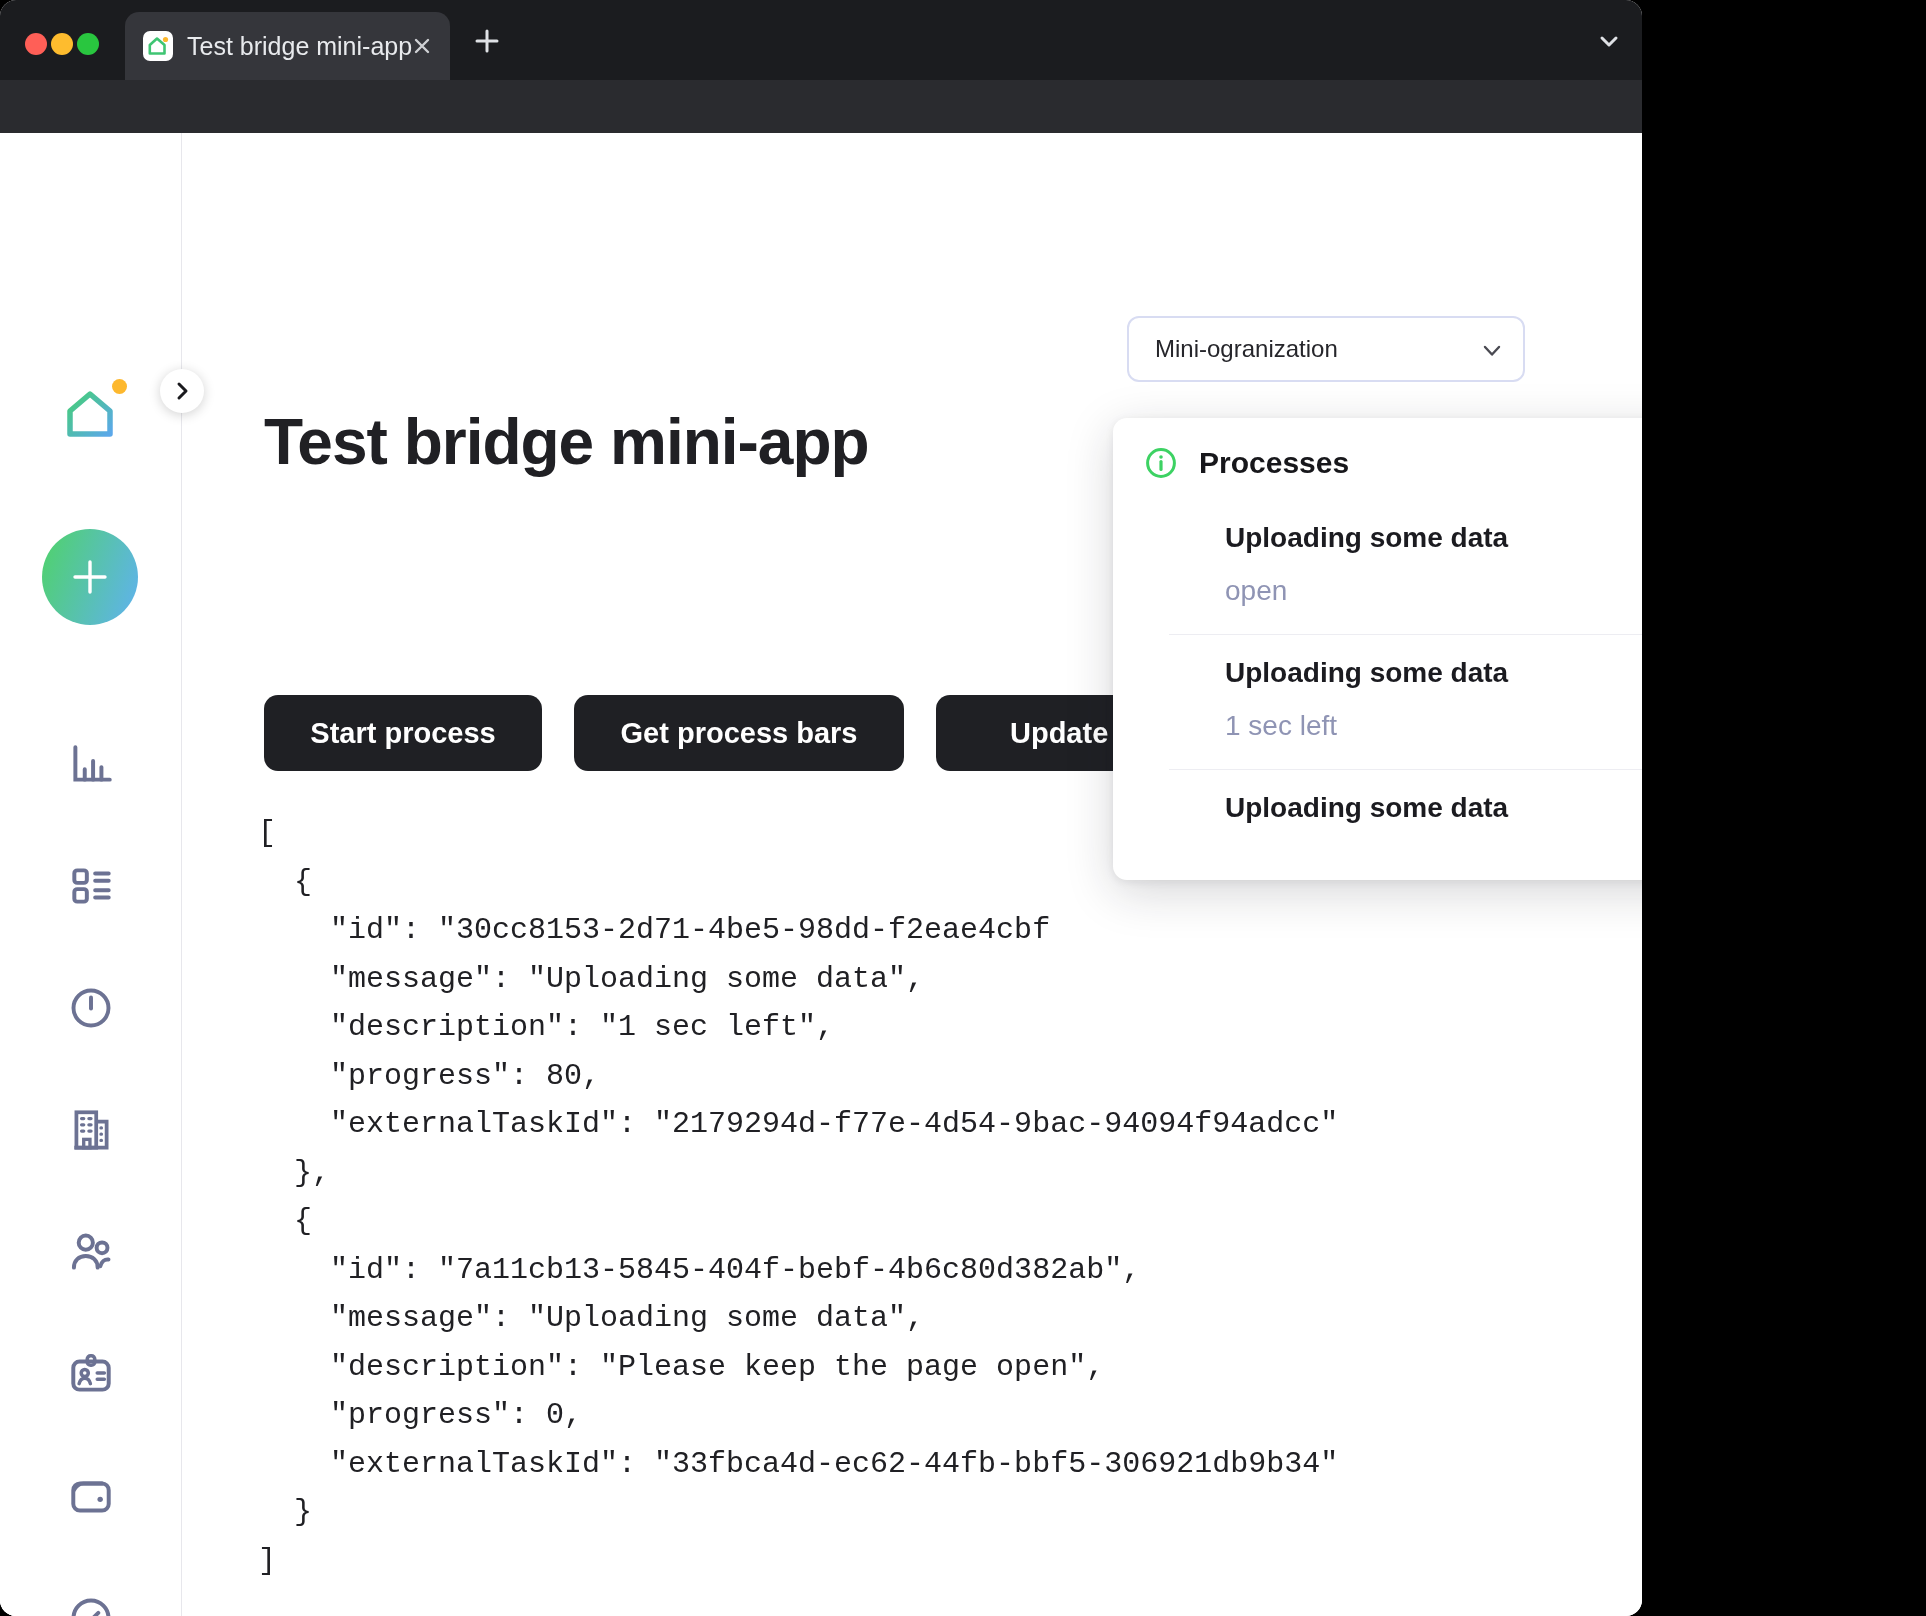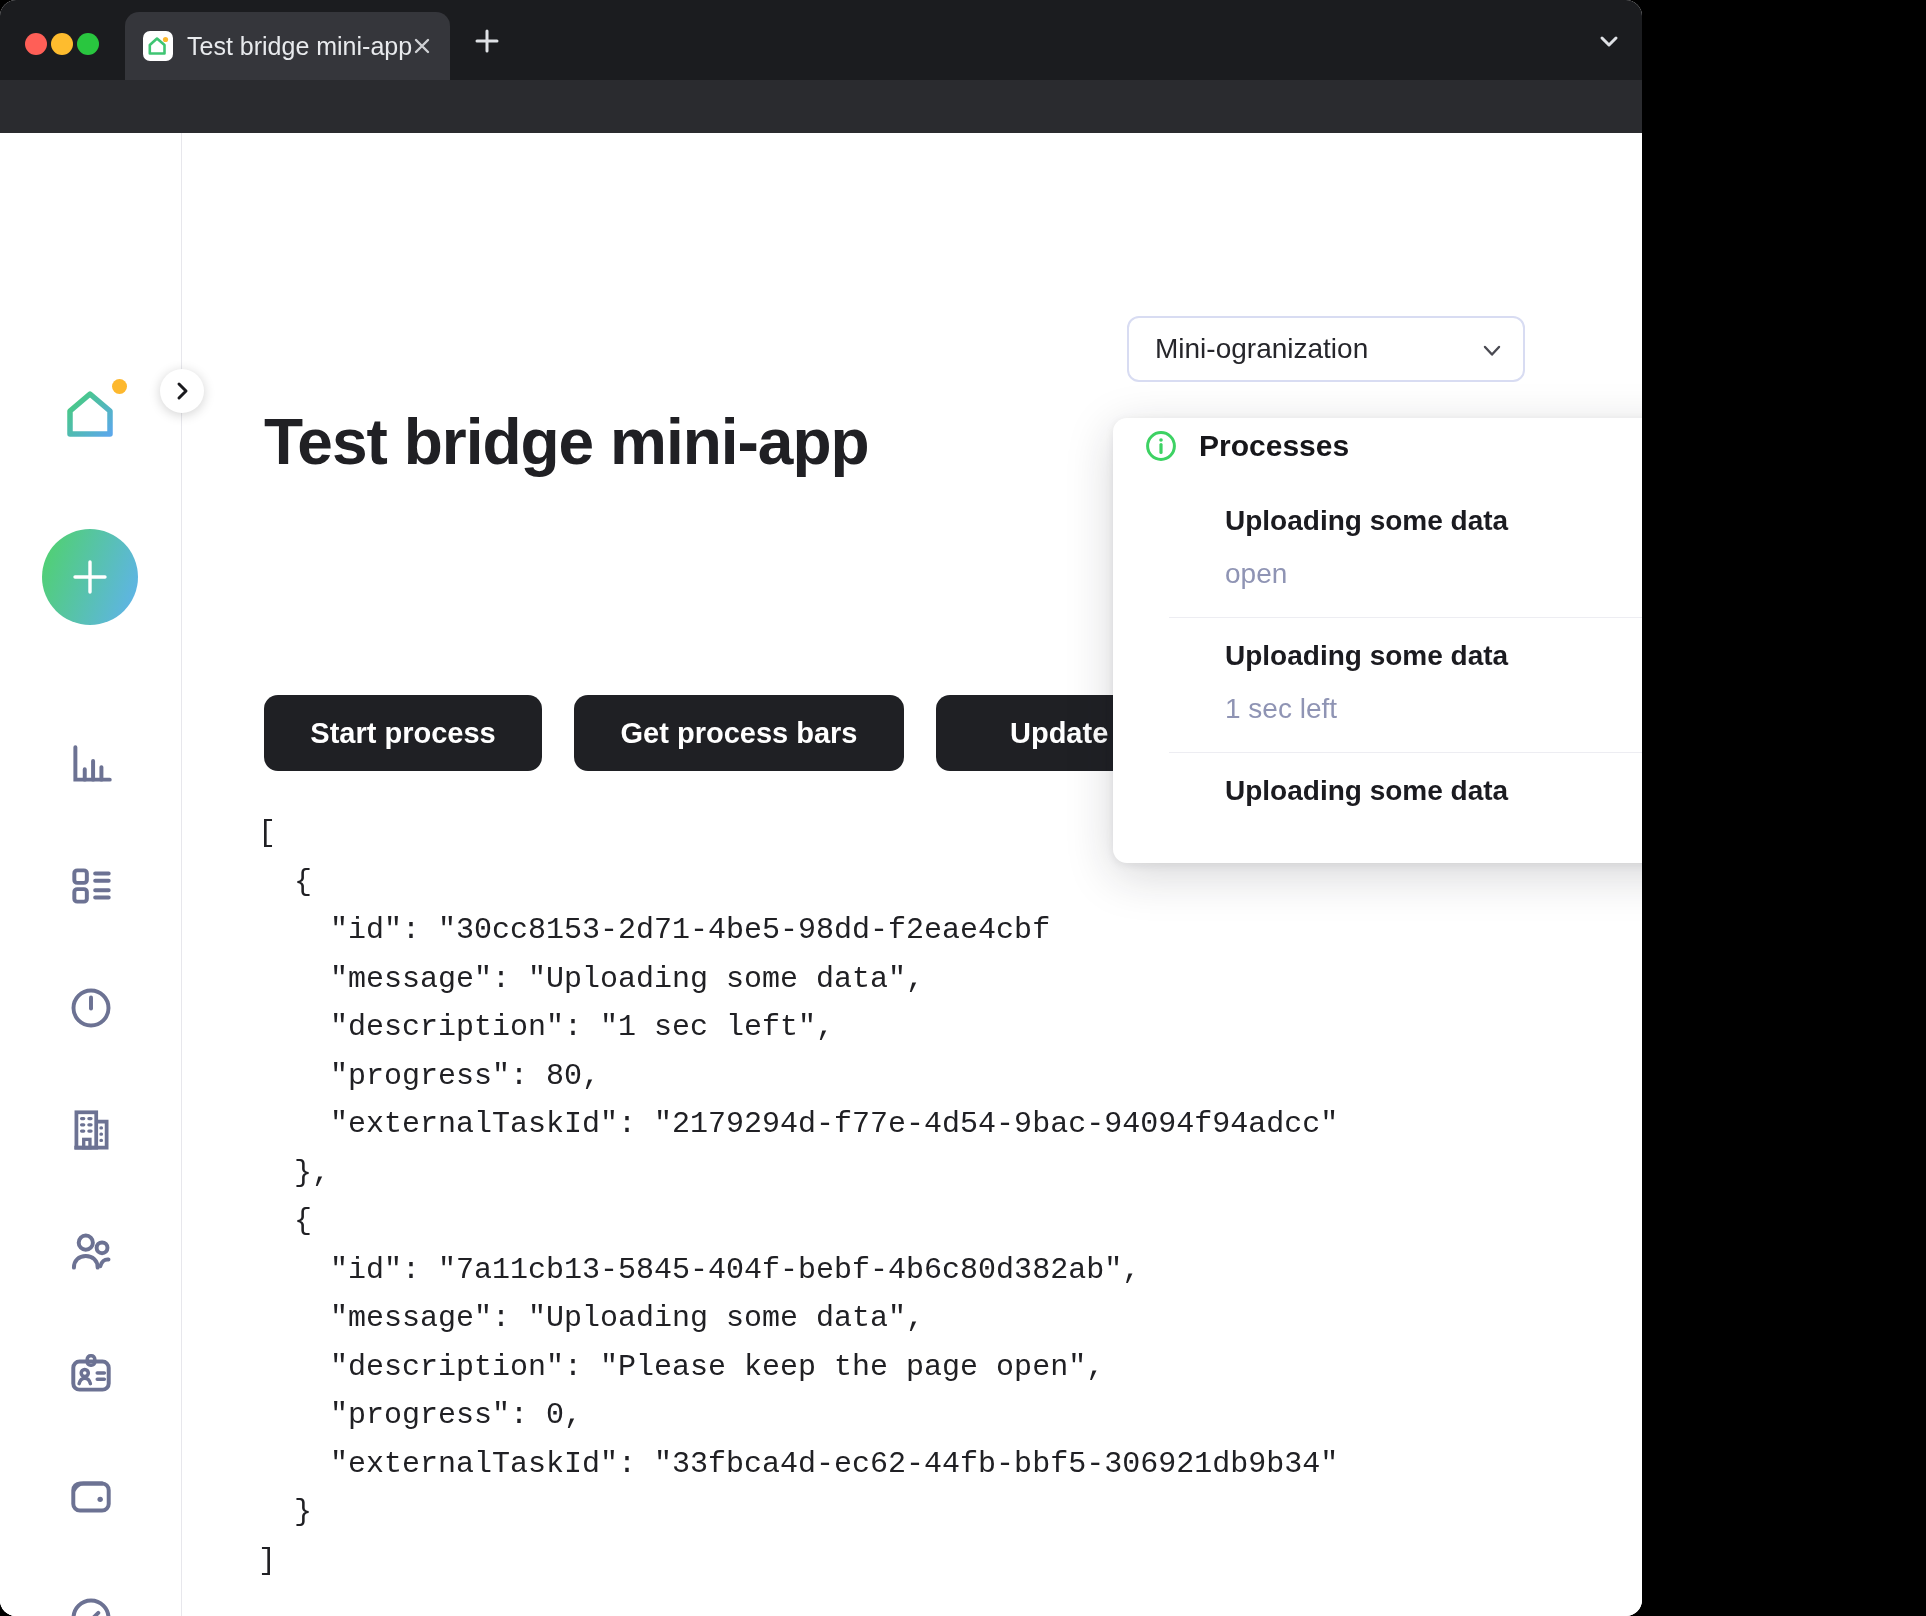--- a/index.html
+++ b/index.html
@@ -37,37 +37,37 @@
   .app { position:absolute; left:0; top:133px; width:100%; height:1483px; background:#fff; }
   .sidebar { position:absolute; left:0; top:0; width:182px; height:100%; background:#fff; border-right:1px solid #E7E7EC; }
   .logo { position:absolute; left:62px; top:254px; }
   .logo-dot { position:absolute; left:112px; top:246px; width:15px; height:15px; border-radius:50%; background:#FDB82E; }
   .expandbtn { position:absolute; left:160px; top:236px; width:44px; height:44px; border-radius:50%; background:#fff; box-shadow:0 2px 12px rgba(0,0,0,.18); display:flex; align-items:center; justify-content:center; z-index:5; }
   .plusbtn { position:absolute; left:42px; top:396px; width:96px; height:96px; border-radius:50%; background:linear-gradient(110deg,#50D16F 5%,#5FB3EA 95%); display:flex; align-items:center; justify-content:center; }
   .side-item { position:absolute; left:64px; width:54px; height:54px; color:#6C7293; display:flex; align-items:center; justify-content:center; }
 
   .main-title { position:absolute; left:264px; top:272px; font-size:64px; font-weight:800; letter-spacing:-1px; color:#202024; }
   .org-select { position:absolute; left:1127px; top:183px; width:398px; height:66px; border:2px solid #D8DCF2; border-radius:12px; background:#fff; }
-  .org-select .val { position:absolute; left:26px; top:0; height:62px; line-height:62px; font-size:28px; color:#26262B; }
+  .org-select .val { position:absolute; left:26px; top:0; height:62px; line-height:62px; font-size:24px; color:#26262B; }
   .org-select .chev { position:absolute; right:16px; top:18px; }
   .user-chip { position:absolute; left:1648px; top:192px; height:58px; }
   .user-avatar { position:absolute; left:0; top:0; width:58px; height:58px; border-radius:16px; background:#F9A03B; display:flex; align-items:center; justify-content:center; }
   .user-name { position:absolute; left:76px; top:0; height:58px; line-height:58px; font-size:27px; color:#55AC31; white-space:nowrap; }
 
   .btnrow .abtn { position:absolute; top:562px; height:76px; border-radius:14px; background:#1F2024; color:#fff; font-size:29px; font-weight:700; font-family:inherit; border:none; text-align:center; line-height:76px; }
   .abtn.b1 { left:264px; width:278px; }
   .abtn.b2 { left:574px; width:330px; }
   .abtn.b3 { left:936px; width:272px; }
 
   .codeblock { position:absolute; left:258px; top:676px; font-family:"Liberation Mono","DejaVu Sans Mono",monospace; font-size:30px; line-height:48.5px; color:#202024; }
   .codeblock div { white-space:pre; }
 
   
   .panel { position:absolute; left:1113px; top:285px; width:770px; border-radius:14px; background:#fff; box-shadow:0 12px 48px rgba(25,28,40,.18), 0 2px 8px rgba(25,28,40,.08); z-index:10; padding-bottom:28px; }
-  .p-header { display:flex; align-items:center; padding:11px 36px 20px 32px; }
+  .p-header { display:flex; align-items:center; padding:28px 36px 20px 32px; }
   .p-title { margin-left:22px; font-size:30px; font-weight:700; color:#17171B; }
   .p-collapse { margin-left:auto; width:32px; height:32px; }
   .p-item { position:relative; padding:18px 110px 24px 112px; }
   .p-item .t { font-size:28px; font-weight:600; color:#1B1B20; line-height:40px; }
   .p-item .s { margin-top:14px; font-size:28px; color:#8F94B4; line-height:38px; }
   .p-status { position:absolute; right:44px; top:16px; width:44px; height:44px; }
   .p-div { height:1px; background:#EDEDF2; margin:0 36px 0 56px; }
 
   .helpbtn { position:absolute; left:1790px; top:1480px; width:96px; height:96px; border-radius:50%; background:#242429; color:#fff; font-size:46px; font-weight:700; border:none; font-family:inherit; box-shadow:0 4px 14px rgba(0,0,0,.25); z-index:11; }
 </style>

